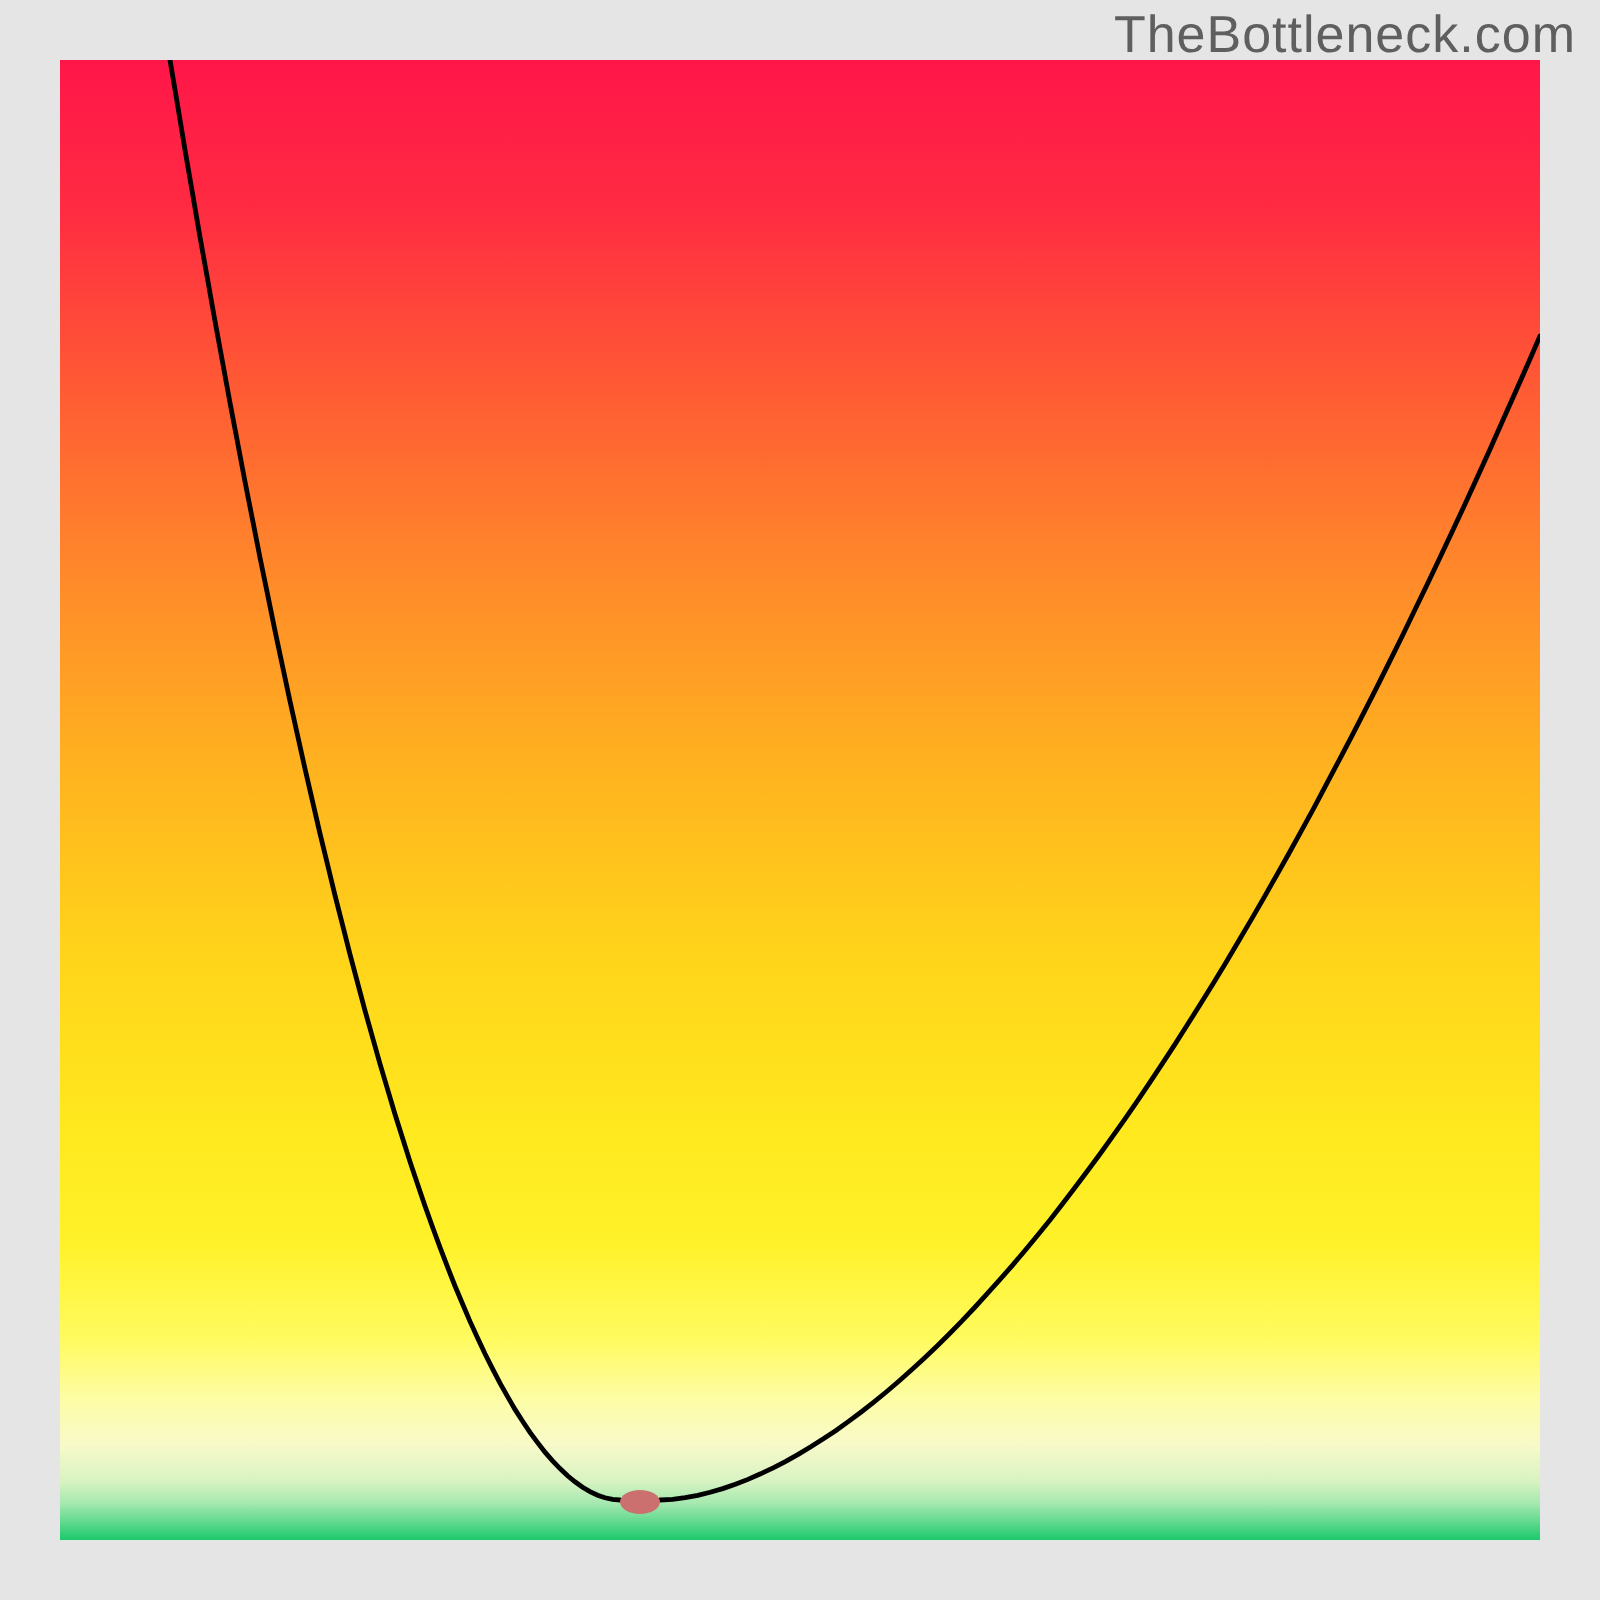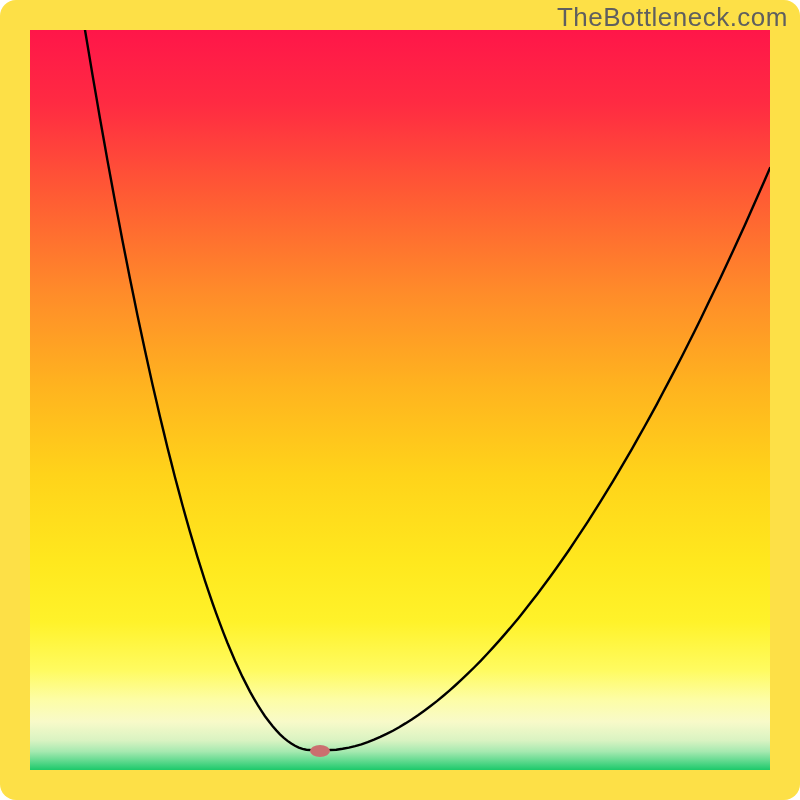--- a/index.html
+++ b/index.html
@@ -7,22 +7,21 @@
     padding: 0;
     width: 800px;
     height: 800px;
     overflow: hidden;
     font-family: Arial, Helvetica, sans-serif;
   }
   .frame {
     position: relative;
     width: 800px;
     height: 800px;
-    background: #fde047;
-    border-radius: 16px;
+    background: #e5e5e5;
   }
   .watermark {
     position: absolute;
     top: 2px;
     right: 12px;
     color: #5f5f5f;
     font-size: 26px;
     font-weight: 500;
     letter-spacing: 0.5px;
     z-index: 50;

